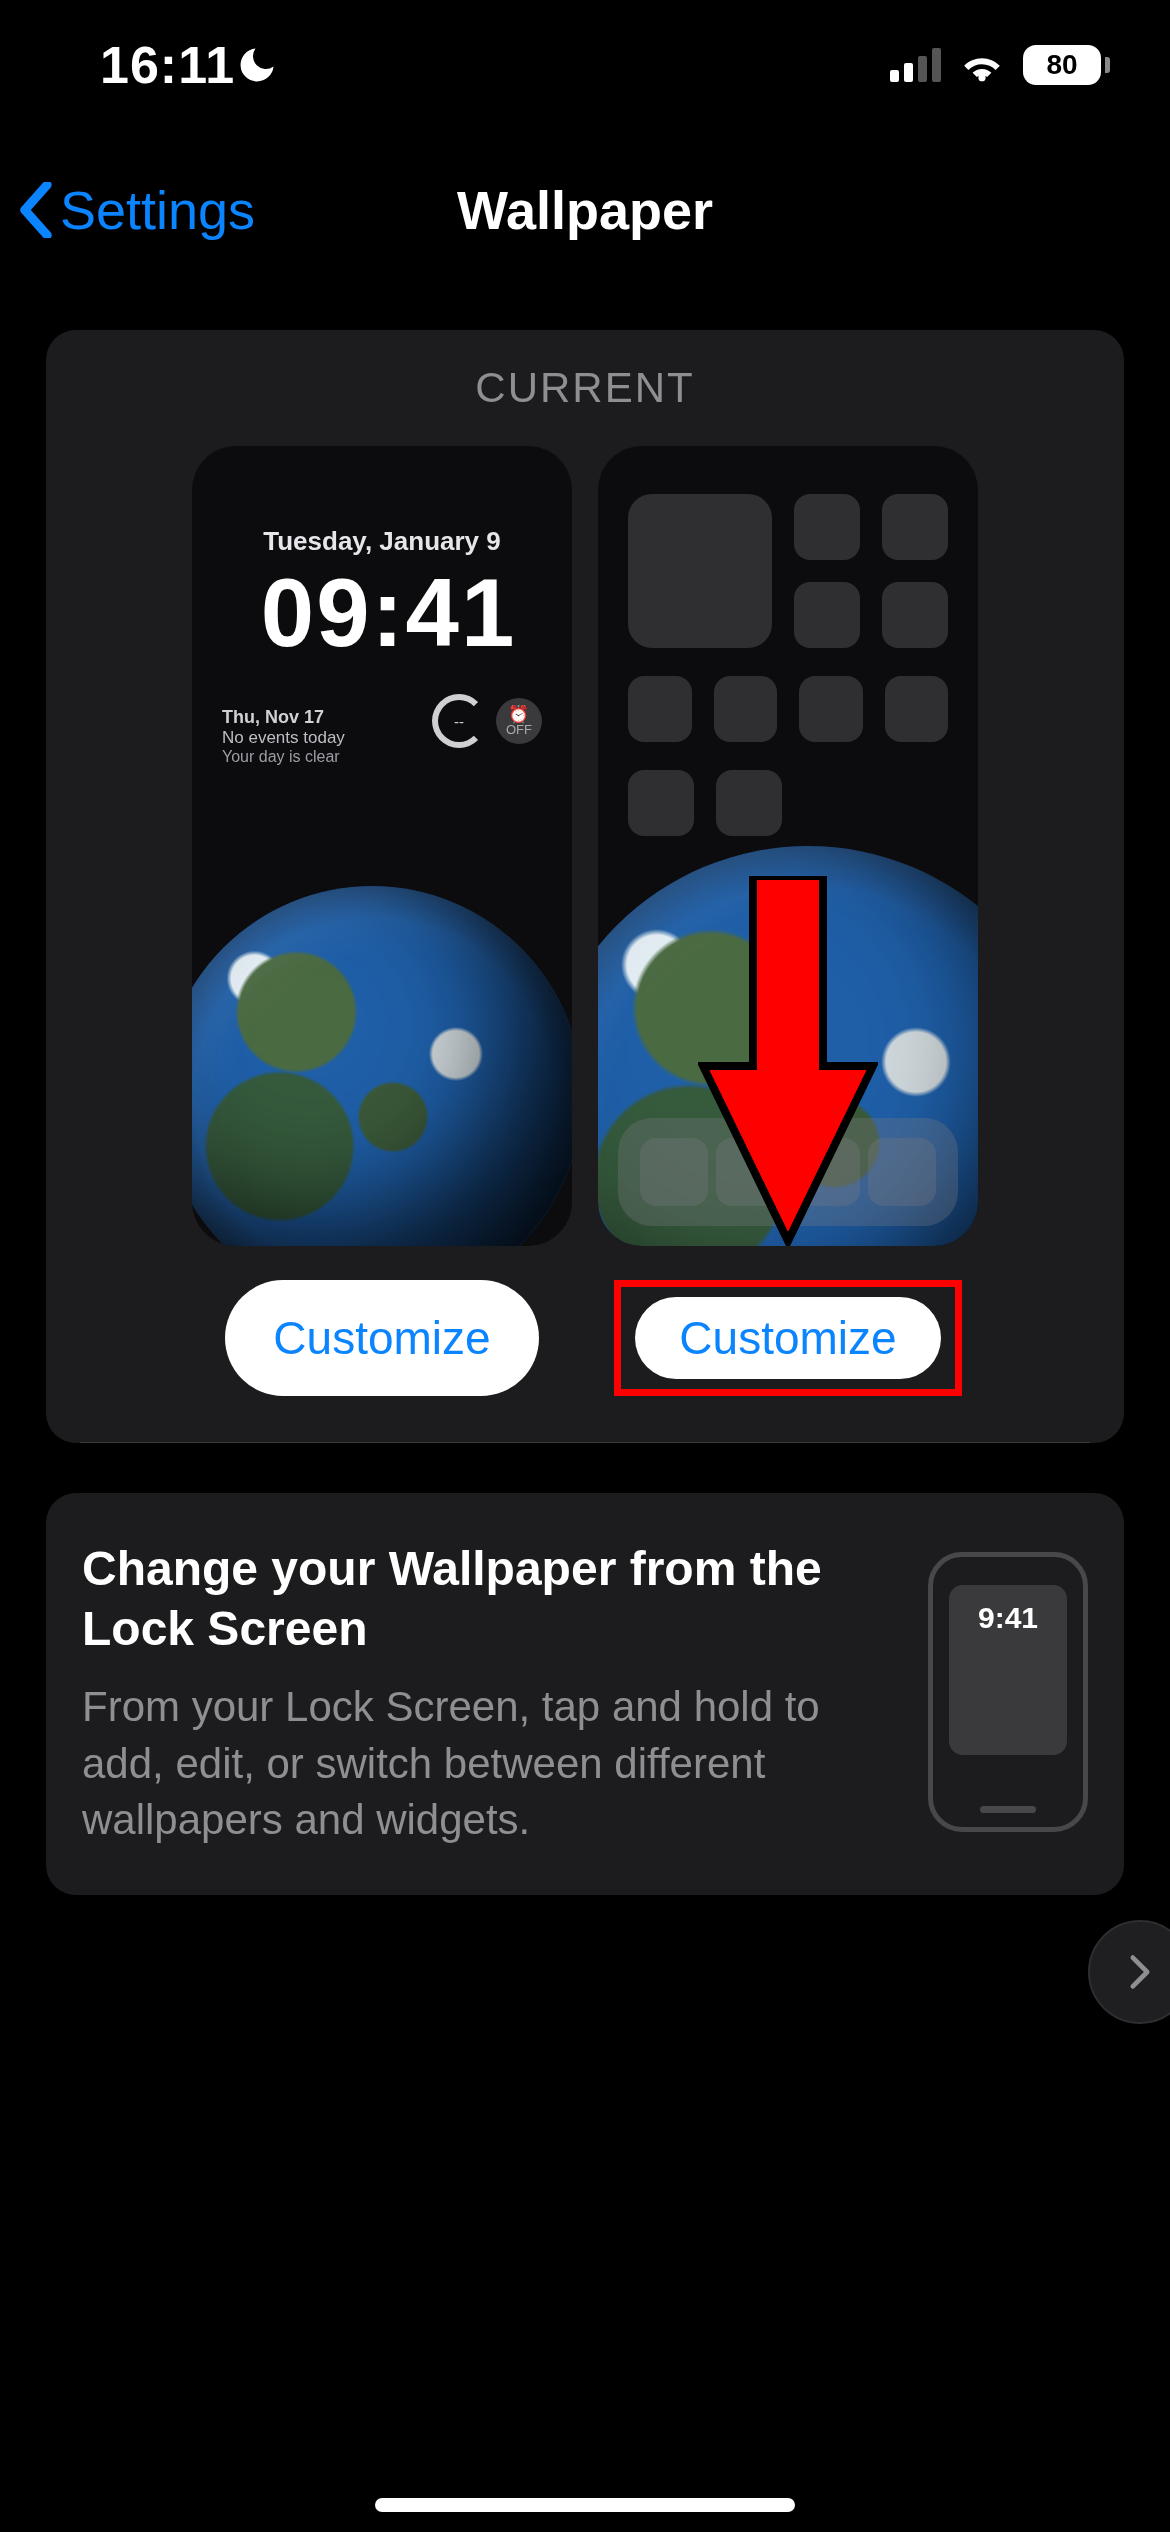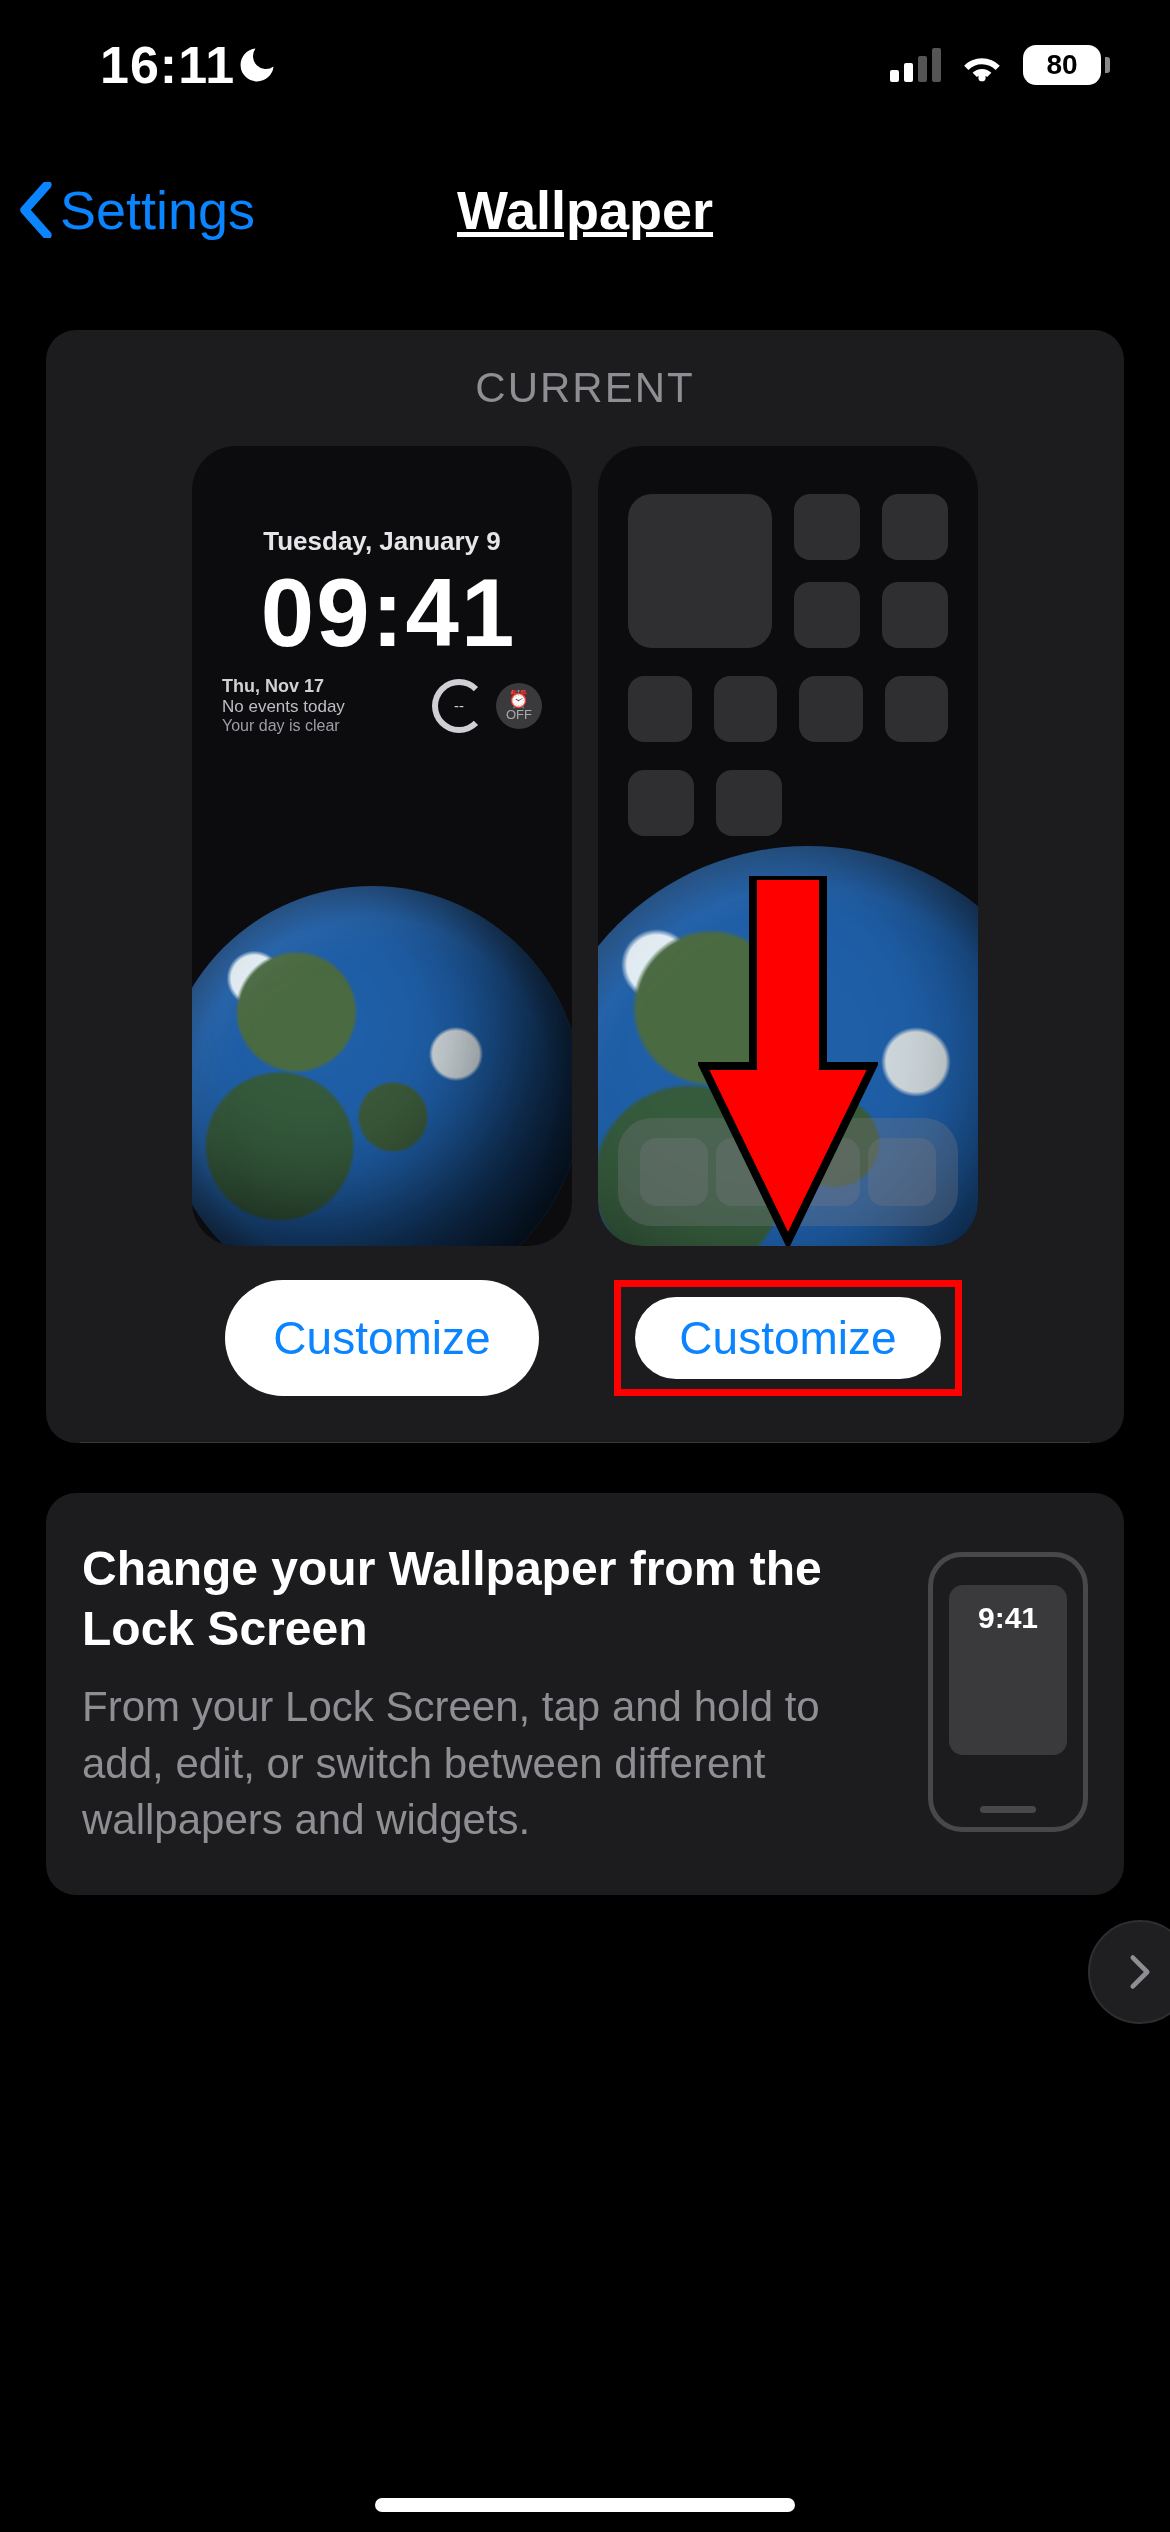--- a/index.html
+++ b/index.html
@@ -78,21 +78,20 @@
     gap: 6px;
     color: #0a84ff;
     font-size: 54px;
   }
   .nav-back svg { width: 36px; height: 56px; }
   .nav-title {
     width: 100%;
     text-align: center;
     font-size: 54px;
     font-weight: 600;
-    text-decoration: underline;
   }
 
   
   .content {
     position: absolute;
     top: 330px; left: 0; right: 0; bottom: 0;
     padding: 0 46px;
   }
 
   .card {
@@ -164,21 +163,21 @@
     letter-spacing: 2px;
     padding-left: 13px;
   }
   .ls-widgets {
     position: absolute;
     top: 230px; left: 30px; right: 30px;
     display: flex; align-items: center; justify-content: space-between;
     gap: 10px;
   }
   .ls-widgets .text-block { flex: 1; }
-  .ls-widgets .line1 { font-size: 18px; font-weight: 600; color: #d0d0d5; }
+  .ls-widgets .line1 { font-size: 18px; font-weight: 600; color: #d0d0d5; margin-top: 31px; }
   .ls-widgets .line2 { font-size: 17px; color: #bdbdc4; }
   .ls-widgets .line3 { font-size: 16px; color: #9d9da4; }
   .ring {
     width: 54px; height: 54px; border: 6px solid #cfcfd4;
     border-right-color: transparent;
     border-radius: 50%;
     position: relative;
   }
   .ring::after{
     content: "--";

